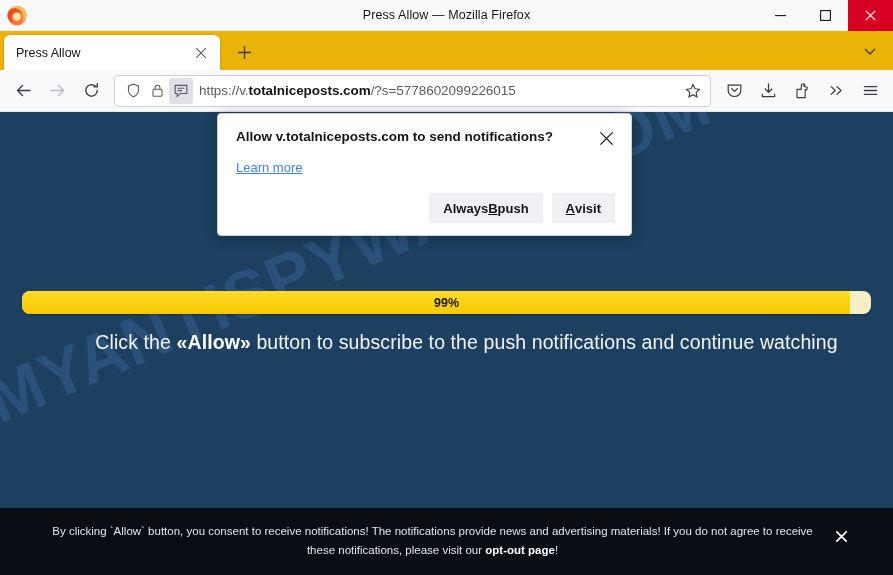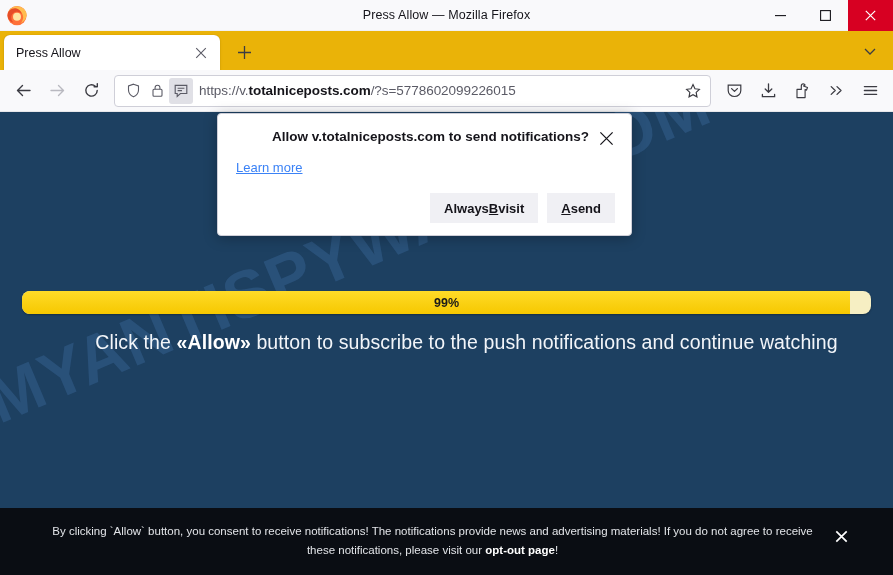--- a/index.html
+++ b/index.html
@@ -268,21 +268,20 @@
     display: flex;
     align-items: flex-start;
     gap: 8px;
   }
   .dh-title {
     flex: 1;
     font-size: 13.5px;
     font-weight: bold;
     color: #15141a;
     line-height: 18px;
-    text-align: right;
   }
   .dh-close {
     width: 18px; height: 18px;
     display: flex; align-items: center; justify-content: center;
     color: #15141a;
     flex: 0 0 auto;
     margin-top: 1px;
   }
   .dh-learn {
     display: inline-block;
@@ -467,22 +466,22 @@
         <svg width="15" height="15" viewBox="0 0 15 15">
             <path d="M1.4 1.4l12.2 12.2M13.6 1.4L1.4 13.6" stroke="currentColor" stroke-width="1.25"></path>
           </svg>
       </div>
     </div>
     <a class="dh-learn">Learn more</a>
     <div class="dh-actions">
       <button class="dh-btn">
           <span>Always </span>
           <u>B</u>
-          <span>visit</span>
+          <span>push</span>
         </button>
       <button class="dh-btn">
           <u>A</u>
-          <span>send</span>
+          <span>visit</span>
         </button>
     </div>
   </div>
 
 </div>
 
 </body></html>

